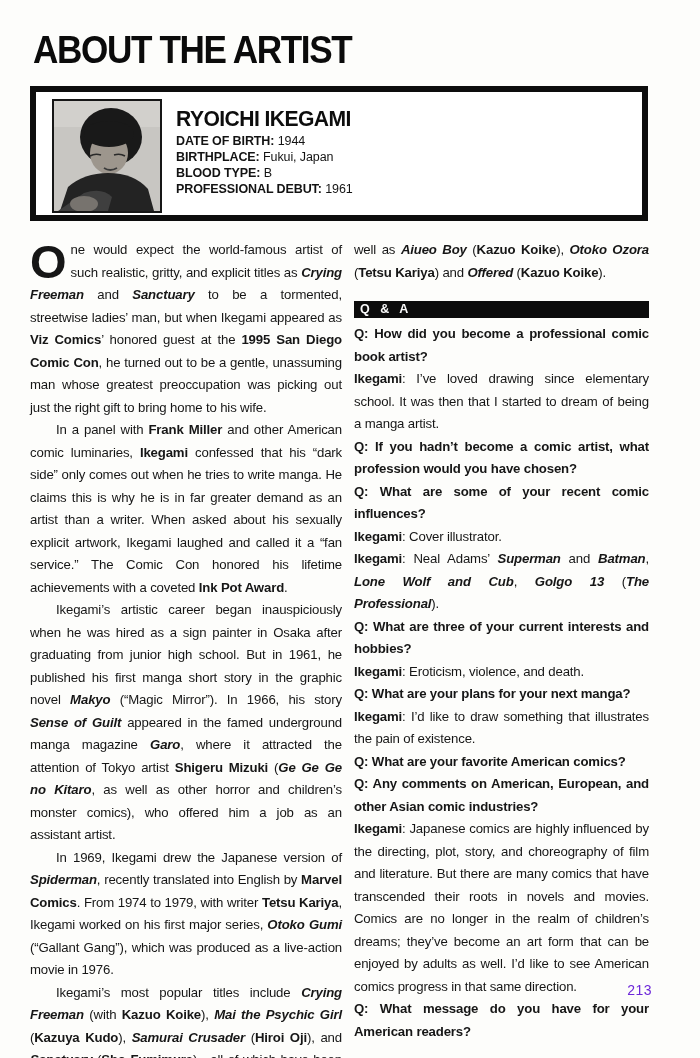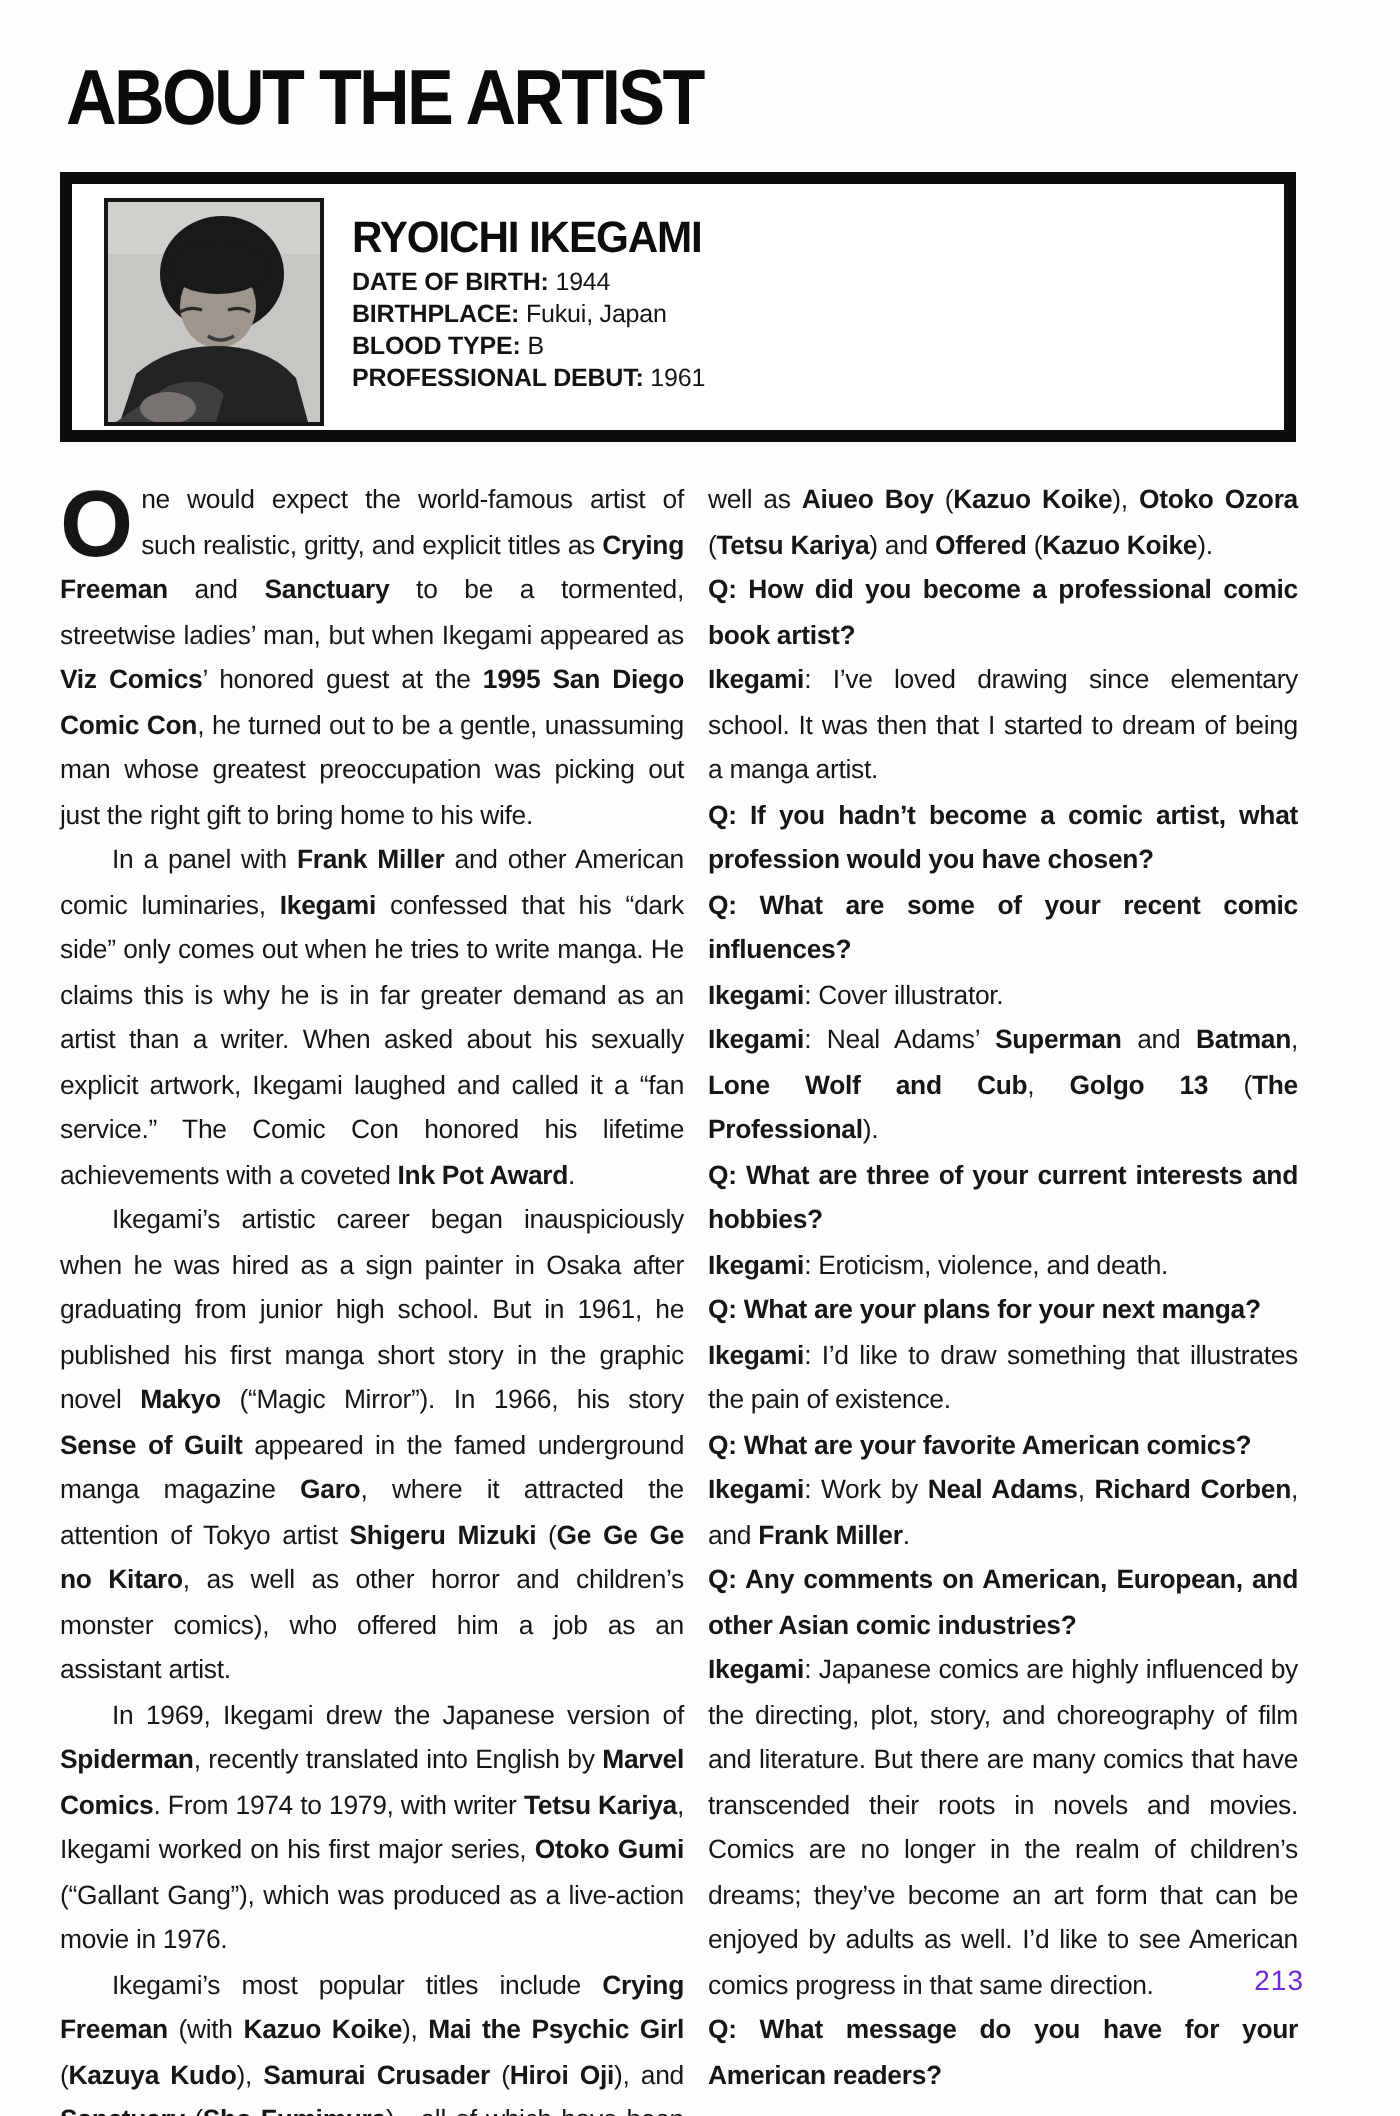--- a/index.html
+++ b/index.html
@@ -34,21 +34,21 @@
   .field .label{font-weight:bold;}
   .col{
     position:absolute;top:239px;font-size:13.2px;line-height:22.5px;
     text-align:justify;letter-spacing:-0.15px;color:#161616;
   }
   .col-left{left:30px;width:312px;}
   .col-right{left:354px;width:295px;}
   .para{margin:0;text-indent:26px;}
   .para.first{text-indent:0;}
   .b{font-weight:bold;}
-  .i{}
+  .i{font-style:italic;}
   .dropcap{
     float:left;font-size:47px;line-height:39px;font-weight:bold;
     padding:3px 4px 0 0;letter-spacing:0;
   }
   .qa-header{
     margin-top:17px;margin-bottom:5px;background:#0c0c0c;color:#fafafa;
     font-weight:bold;font-size:12.5px;height:17px;line-height:17px;
     padding:0 6px;letter-spacing:3.5px;text-align:left;text-indent:0;
   }
   .qa-item{margin:0;text-indent:0;}
@@ -93,33 +93,33 @@
   <div class="col col-left">
       <p class="para first"><span class="dropcap">O</span><span>ne would expect the world-famous artist of such realistic, gritty, and explicit titles as </span><span class="b i">Crying Freeman</span><span> and </span><span class="b i">Sanctuary</span><span> to be a tormented, streetwise ladies’ man, but when Ikegami appeared as </span><span class="b">Viz Comics</span><span>’ honored guest at the </span><span class="b">1995 San Diego Comic Con</span><span>, he turned out to be a gentle, unassuming man whose greatest preoccupation was picking out just the right gift to bring home to his wife.</span></p>
       <p class="para"><span>In a panel with </span><span class="b">Frank Miller</span><span> and other American comic luminaries, </span><span class="b">Ikegami</span><span> confessed that his “dark side” only comes out when he tries to write manga. He claims this is why he is in far greater demand as an artist than a writer. When asked about his sexually explicit artwork, Ikegami laughed and called it a “fan service.” The Comic Con honored his lifetime achievements with a coveted </span><span class="b">Ink Pot Award</span><span>.</span></p>
       <p class="para"><span>Ikegami’s artistic career began inauspiciously when he was hired as a sign painter in Osaka after graduating from junior high school. But in 1961, he published his first manga short story in the graphic novel </span><span class="b i">Makyo</span><span> (“Magic Mirror”). In 1966, his story </span><span class="b i">Sense of Guilt</span><span> appeared in the famed underground manga magazine </span><span class="b i">Garo</span><span>, where it attracted the attention of Tokyo artist </span><span class="b">Shigeru Mizuki</span><span> (</span><span class="b i">Ge Ge Ge no Kitaro</span><span>, as well as other horror and children’s monster comics), who offered him a job as an assistant artist.</span></p>
       <p class="para"><span>In 1969, Ikegami drew the Japanese version of </span><span class="b i">Spiderman</span><span>, recently translated into English by </span><span class="b">Marvel Comics</span><span>. From 1974 to 1979, with writer </span><span class="b">Tetsu Kariya</span><span>, Ikegami worked on his first major series, </span><span class="b i">Otoko Gumi</span><span> (“Gallant Gang”), which was produced as a live-action movie in 1976.</span></p>
       <p class="para"><span>Ikegami’s most popular titles include </span><span class="b i">Crying Freeman</span><span> (with </span><span class="b">Kazuo Koike</span><span>), </span><span class="b i">Mai the Psychic Girl</span><span> (</span><span class="b">Kazuya Kudo</span><span>), </span><span class="b i">Samurai Crusader</span><span> (</span><span class="b">Hiroi Oji</span><span>), and </span><span class="b i">Sanctuary</span><span> (</span><span class="b">Sho Fumimura</span><span>)—all of which have been translated into English and several other languages—as</span></p>
     </div>
 
   <div class="col col-right">
     <p class="para first"><span>well as </span><span class="b i">Aiueo Boy</span><span> (</span><span class="b">Kazuo Koike</span><span>), </span><span class="b i">Otoko Ozora</span><span> (</span><span class="b">Tetsu Kariya</span><span>) and </span><span class="b i">Offered</span><span> (</span><span class="b">Kazuo Koike</span><span>).</span></p>
+    <div class="qa-header">Q &amp; A</div>
     <div id="qa-list">
         <div class="qa-item q"><span class="b">Q: How did you become a professional comic book artist?</span></div>
         <div class="qa-item a"><span class="b">Ikegami</span><span>: I’ve loved drawing since elementary school. It was then that I started to dream of being a manga artist.</span></div>
         <div class="qa-item q"><span class="b">Q: If you hadn’t become a comic artist, what profession would you have chosen?</span></div>
         <div class="qa-item q"><span class="b">Q: What are some of your recent comic influences?</span></div>
         <div class="qa-item a"><span class="b">Ikegami</span><span>: Cover illustrator.</span></div>
         <div class="qa-item a"><span class="b">Ikegami</span><span>: Neal Adams’ </span><span class="b i">Superman</span><span> and </span><span class="b i">Batman</span><span>, </span><span class="b i">Lone Wolf and Cub</span><span>, </span><span class="b i">Golgo 13</span><span> (</span><span class="b i">The Professional</span><span>).</span></div>
         <div class="qa-item q"><span class="b">Q: What are three of your current interests and hobbies?</span></div>
         <div class="qa-item a"><span class="b">Ikegami</span><span>: Eroticism, violence, and death.</span></div>
         <div class="qa-item q"><span class="b">Q: What are your plans for your next manga?</span></div>
         <div class="qa-item a"><span class="b">Ikegami</span><span>: I’d like to draw something that illustrates the pain of existence.</span></div>
         <div class="qa-item q"><span class="b">Q: What are your favorite American comics?</span></div>
-        <div class="qa-item a"><span class="b">Ikegami</span><span>: Work by </span><span class="b">Neal Adams</span><span>, </span><span class="b">Richard Corben</span><span>, and </span><span class="b">Frank Miller</span><span>.</span></div>
         <div class="qa-item q"><span class="b">Q: Any comments on American, European, and other Asian comic industries?</span></div>
         <div class="qa-item a"><span class="b">Ikegami</span><span>: Japanese comics are highly influenced by the directing, plot, story, and choreography of film and literature. But there are many comics that have transcended their roots in novels and movies. Comics are no longer in the realm of children’s dreams; they’ve become an art form that can be enjoyed by adults as well. I’d like to see American comics progress in that same direction.</span></div>
         <div class="qa-item q"><span class="b">Q: What message do you have for your American readers?</span></div>
       </div>
   </div>
 
   <div class="page-number">213</div>
 
 </div>
 

